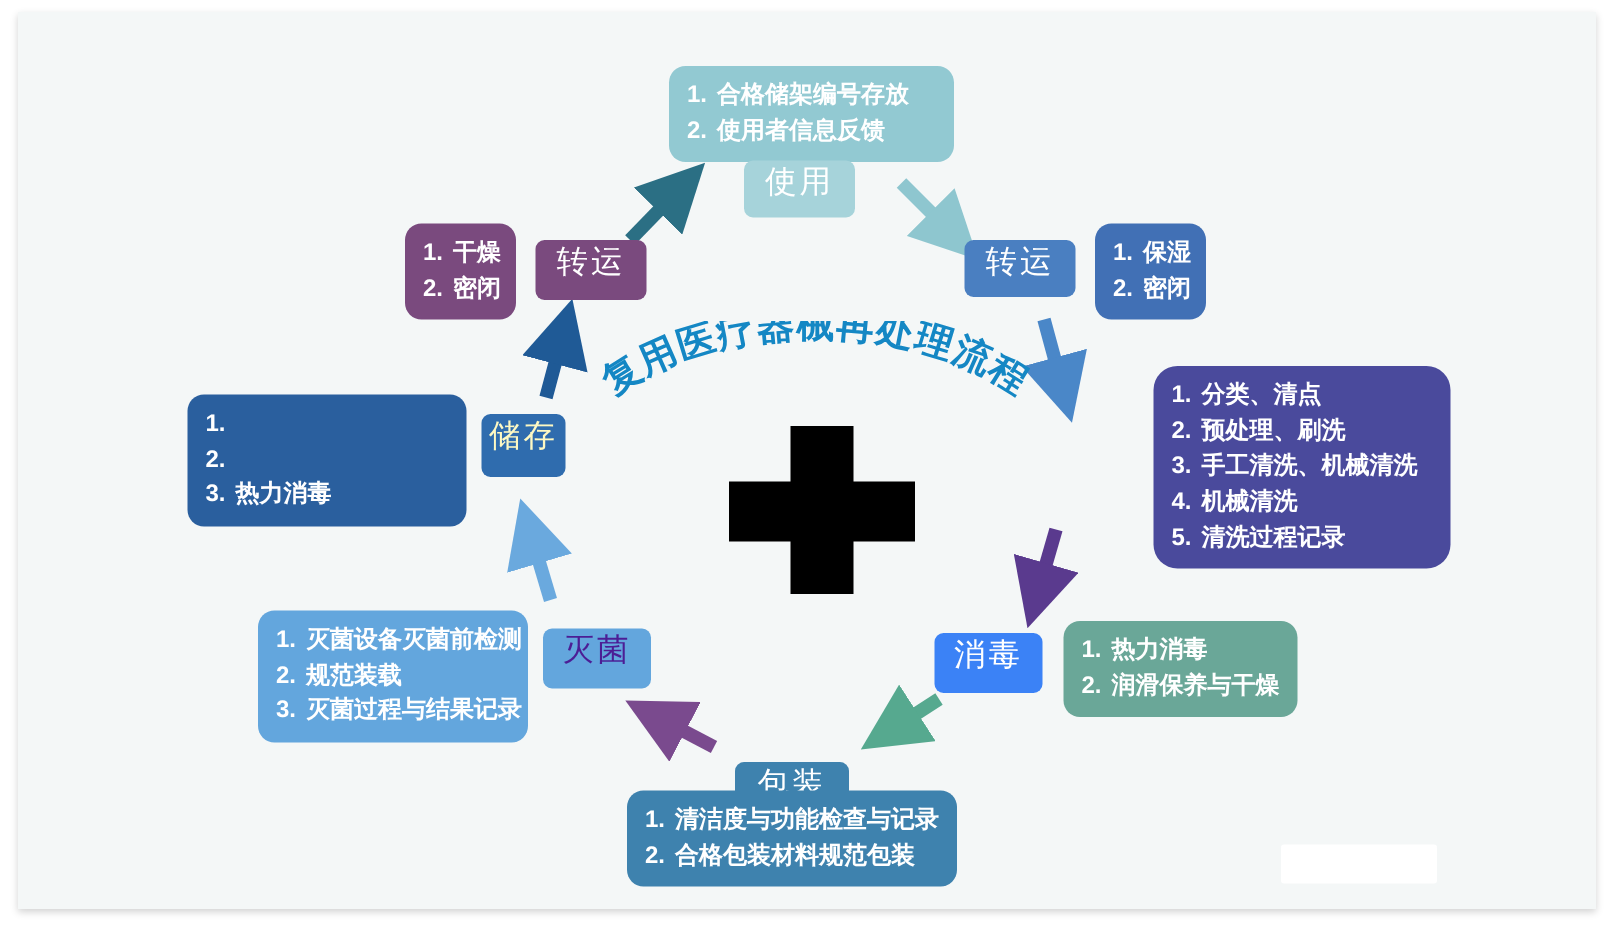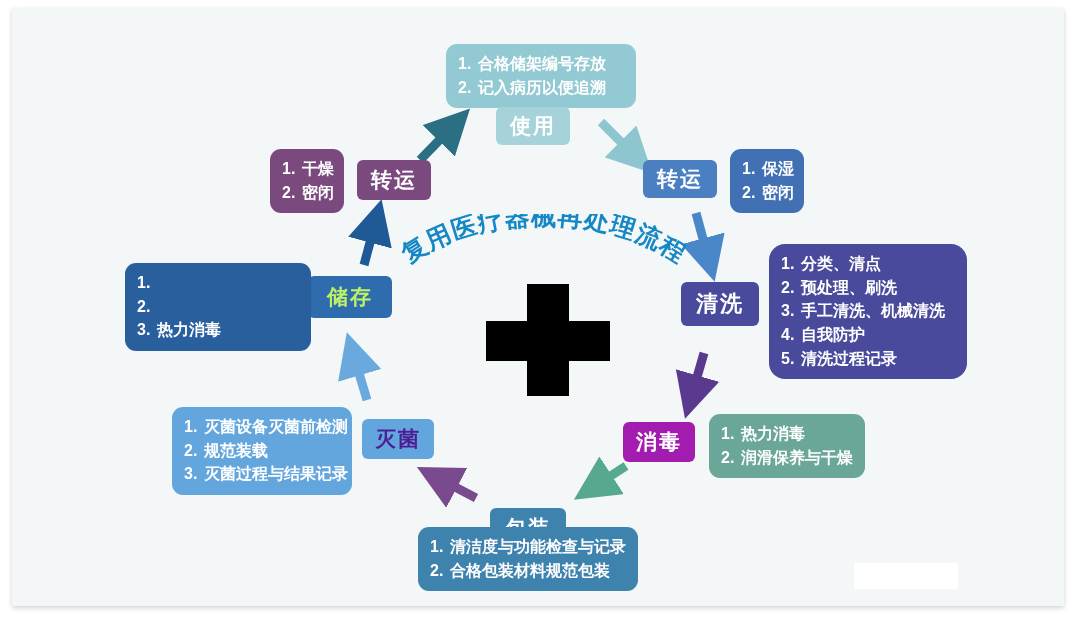--- a/index.html
+++ b/index.html
@@ -14,22 +14,22 @@
     width:1052px;height:598px;
     background:#f4f7f7;
     box-shadow:0 2px 5px rgba(0,0,0,.18);
     overflow:hidden;
   }
 
   
   .chip{
     position:absolute;box-sizing:border-box;
     border-radius:6px;
-    display:flex;align-items:center;justify-content:center;
-    font-weight:700;letter-spacing:2px;
+    display:flex;align-items:flex-start;justify-content:center;
+    font-weight:400;letter-spacing:2px;
     white-space:nowrap;
   }
   
   .detail{
     position:absolute;box-sizing:border-box;
     border-radius:11px;
     color:#ffffff;
     padding:8px 14px 9px 12px;
     font-weight:700;
   }
@@ -143,21 +143,21 @@
   </div>
 
   <div class="detail" style="left:434px;top:36px;width:190px;background:#92c9d2;">
     <ol>
       <li>
           <span class="num">1.</span>
           <span>合格储架编号存放</span>
         </li>
       <li>
           <span class="num">2.</span>
-          <span>记入病历以便追溯</span>
+          <span>使用者信息反馈</span>
         </li>
     </ol>
   </div>
   <div class="chip" style="left:484px;top:99px;width:74px;height:38px;background:#a6d3da;color:#ffffff;font-size:21px;">
     <span>使用</span>
   </div>
 
   <div class="chip" style="left:631px;top:152px;width:74px;height:38px;background:#4a7fc1;color:#ffffff;font-size:21px;">
     <span>转运</span>
   </div>
@@ -167,49 +167,46 @@
           <span class="num">1.</span>
           <span>保湿</span>
         </li>
       <li>
           <span class="num">2.</span>
           <span>密闭</span>
         </li>
     </ol>
   </div>
 
-  <div class="chip" style="left:669px;top:274px;width:78px;height:44px;background:#4a4a9c;color:#ffffff;font-size:22px;">
-    <span>清洗</span>
-  </div>
   <div class="detail" style="left:757px;top:236px;width:198px;background:#4a4a9c;border-radius:16px;">
     <ol>
       <li>
           <span class="num">1.</span>
           <span>分类、清点</span>
         </li>
       <li>
           <span class="num">2.</span>
           <span>预处理、刷洗</span>
         </li>
       <li>
           <span class="num">3.</span>
           <span>手工清洗、机械清洗</span>
         </li>
       <li>
           <span class="num">4.</span>
-          <span>自我防护</span>
+          <span>机械清洗</span>
         </li>
       <li>
           <span class="num">5.</span>
           <span>清洗过程记录</span>
         </li>
     </ol>
   </div>
 
-  <div class="chip" style="left:611px;top:414px;width:72px;height:40px;background:#a21caf;color:#ffffff;font-size:21px;">
+  <div class="chip" style="left:611px;top:414px;width:72px;height:40px;background:#3b82f6;color:#ffffff;font-size:21px;">
     <span>消毒</span>
   </div>
   <div class="detail" style="left:697px;top:406px;width:156px;background:#6aa798;">
     <ol>
       <li>
           <span class="num">1.</span>
           <span>热力消毒</span>
         </li>
       <li>
           <span class="num">2.</span>
@@ -247,21 +244,21 @@
           <span class="num">2.</span>
           <span>规范装载</span>
         </li>
       <li>
           <span class="num">3.</span>
           <span>灭菌过程与结果记录</span>
         </li>
     </ol>
   </div>
 
-  <div class="chip" style="left:296px;top:268px;width:84px;height:42px;background:#2f6cae;color:#bef264;font-size:21px;">
+  <div class="chip" style="left:309px;top:268px;width:56px;height:42px;background:#2f6cae;color:#fef9c3;font-size:21px;">
     <span>储存</span>
   </div>
   <div class="detail" style="left:113px;top:255px;width:186px;background:#2a5f9e;">
     <ol>
       <li>
           <span class="num">1.</span>
         </li>
       <li>
           <span class="num">2.</span>
         </li>

